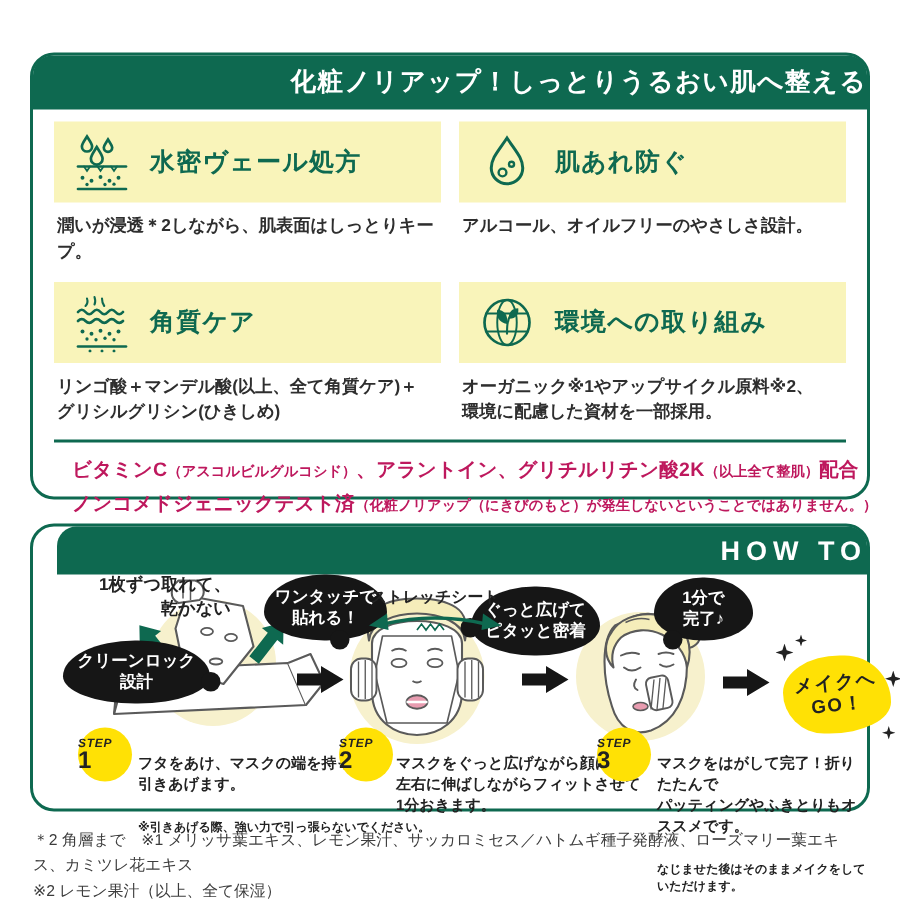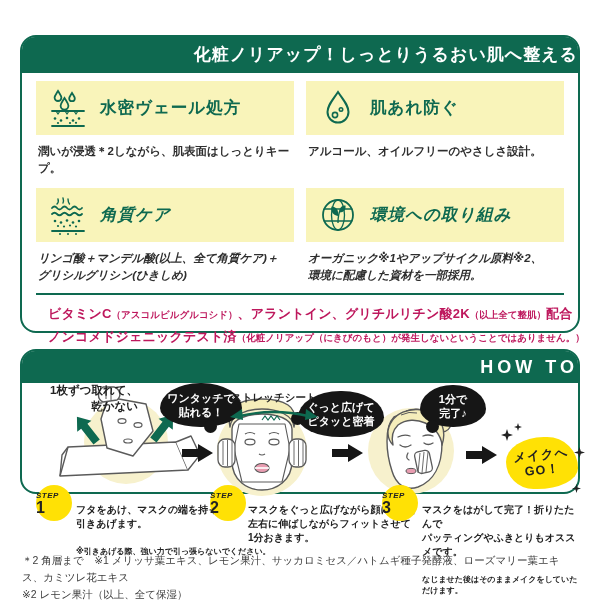--- a/index.html
+++ b/index.html
@@ -8,33 +8,33 @@
   .page { position:relative; width:600px; height:600px; background:#fff; }
 
   
   .panel { position:absolute; border:2px solid #0e6950; border-radius:16px; background:#fff; }
   .panel1 { left:20px; top:35px; width:560px; height:298px; }
   .panel-header { background:#0e6950; color:#fff; text-align:right; font-weight:bold;
     border-radius:13px 13px 0 0; letter-spacing:1px; }
   .ph1 { height:36px; line-height:36px; font-size:17px; }
   .content1 { padding:8px 14px 0; }
   .feature-grid { display:grid; grid-template-columns:1fr 1fr; column-gap:12px; }
-  .feature-grid.row2 { margin-top:12px;font-style:italic; }
+  .feature-grid.row2 { margin-top:12px; }
   .ybox { background:#f9f4ba; height:54px; display:flex; align-items:center; gap:12px; padding:0 12px; }
   .ybox svg { flex:0 0 auto; }
   .ftitle { color:#0e6950; font-weight:bold; font-size:16.5px; letter-spacing:1px; }
   .fdesc { margin:8px 2px 0; font-size:11.5px; font-weight:600; color:#2e2e2e;
     line-height:1.45; white-space:pre-line; min-height:17px; }
   .divider { height:2px; background:#0e6950; margin-top:9px; }
   .vitamins { margin-top:7px; padding-left:12px; color:#be185d; font-weight:bold; line-height:21px; white-space:nowrap; }
   .v-big { font-size:13px; letter-spacing:0.2px; }
   .v-small { font-size:9.5px; }
 
   
-  .panel2 { left:20px; top:349px; width:560px; height:145px; }
+  .panel2 { left:20px; top:349px; width:560px; height:192px;padding-left:16px; }
   .ph2 { height:32px; line-height:32px; font-size:18px; letter-spacing:4px; }
   .howto-content { position:relative; height:156px; }
   .abs { position:absolute; }
 
   .cloud { position:absolute; background:#161616; color:#fff; font-weight:bold;
     display:flex; align-items:center; justify-content:center; text-align:center;
     white-space:pre-line; line-height:1.3; z-index:5;
     border-radius:50% 50% 50% 50% / 58% 58% 44% 44%; }
   .cloud::after { content:""; position:absolute; width:13px; height:13px;
     background:#161616; border-radius:50%; }
@@ -217,20 +217,22 @@
               <polygon points="0,-18 9,-6 4,-6 4,14 -4,14 -4,-6 -9,-6"></polygon>
             </g>
           <g transform="translate(114,44) rotate(38)">
               <polygon points="0,-18 9,-6 4,-6 4,14 -4,14 -4,-6 -9,-6"></polygon>
             </g>
         </g>
       </svg>
 
       <div class="abs peel-label">1枚ずつ取れて、
 乾かない</div>
+      <div class="cloud cloud-cleanlock">クリーンロック
+設計</div>
       <div class="cloud cloud-onetouch">ワンタッチで
 貼れる！</div>
 
       <svg class="abs" style="left:160px; top:60px;" width="32" height="20" viewBox="0 0 32 20">
         <polygon points="0,6 16,6 16,1 31,10 16,19 16,14 0,14" fill="#161616"></polygon>
       </svg>
 
       <svg class="abs" style="left:180px; top:8px;" width="120" height="112" viewBox="0 0 120 112">
         <circle cx="60" cy="60" r="45" fill="#f7f1cd"></circle>
         <g stroke="#5a5a5a" stroke-width="1.4" fill="#fff" stroke-linejoin="round">

